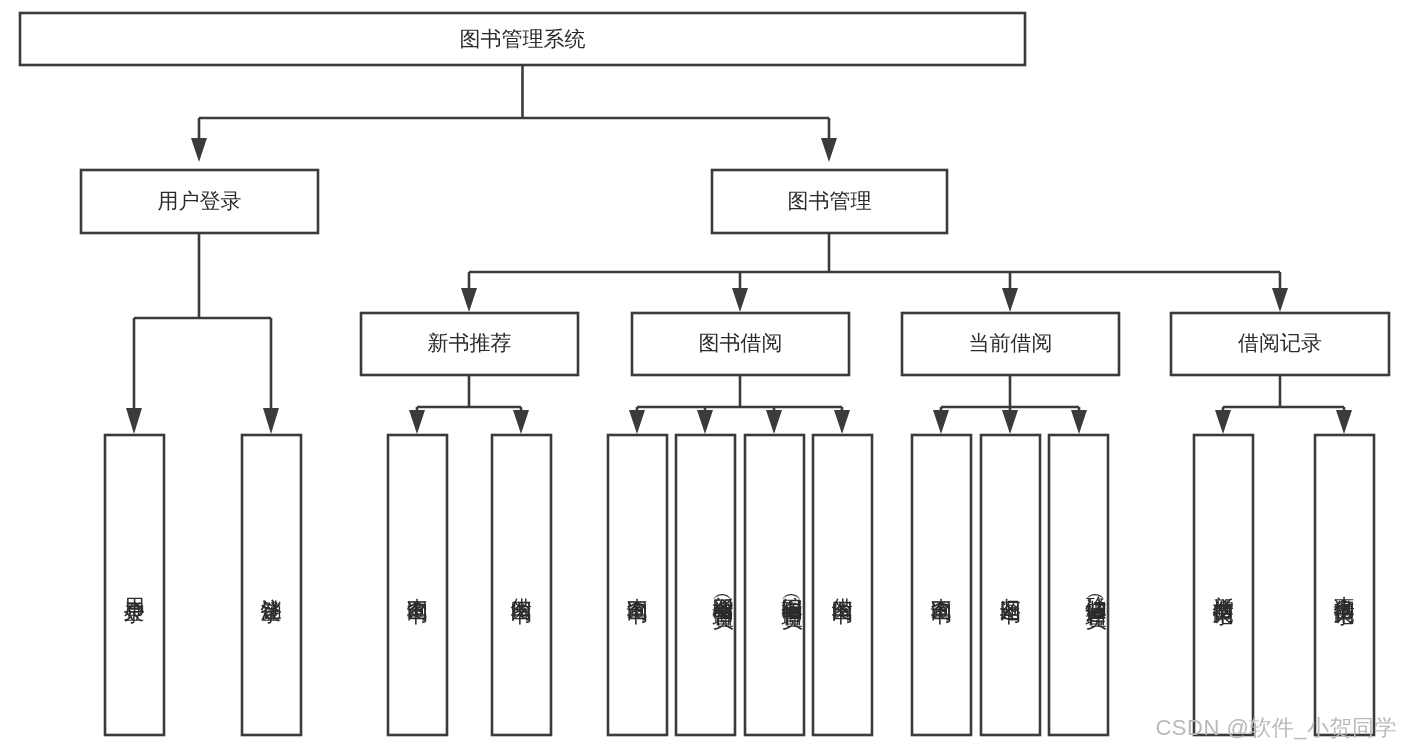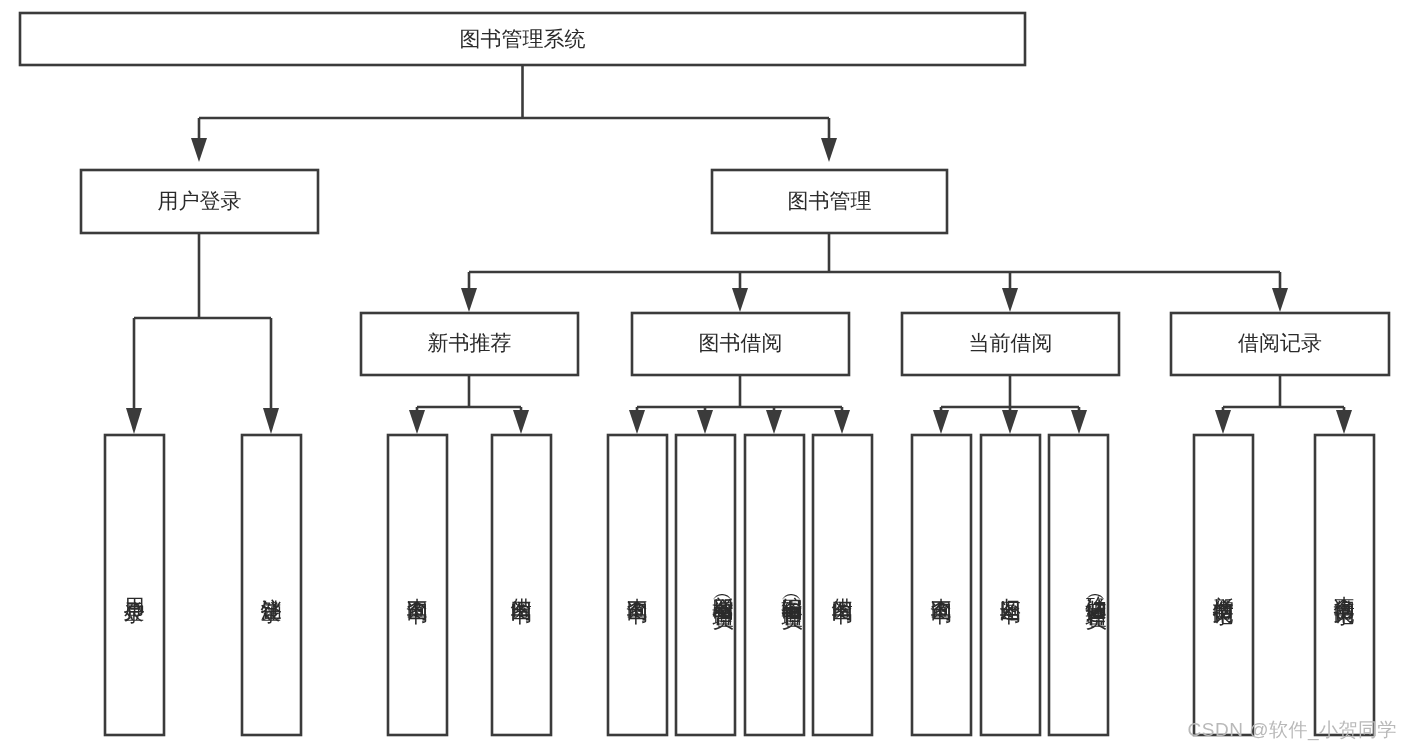--- a/index.html
+++ b/index.html
@@ -67,21 +67,21 @@
   }
   .vlabel.top-aligned {
     align-items: flex-start;
     padding-top: 6px;
   }
   .watermark {
     position: absolute;
     right: 8px;
     bottom: 4px;
     font-family: "Liberation Sans", "DejaVu Sans", sans-serif;
-    font-size: 19px;
+    font-size: 22px;
     color: #b9b9b9;
     letter-spacing: 0.5px;
     white-space: nowrap;
     pointer-events: none;
   }
 </style>
 </head>
 <body>
 
 <div id="diagram-root">

